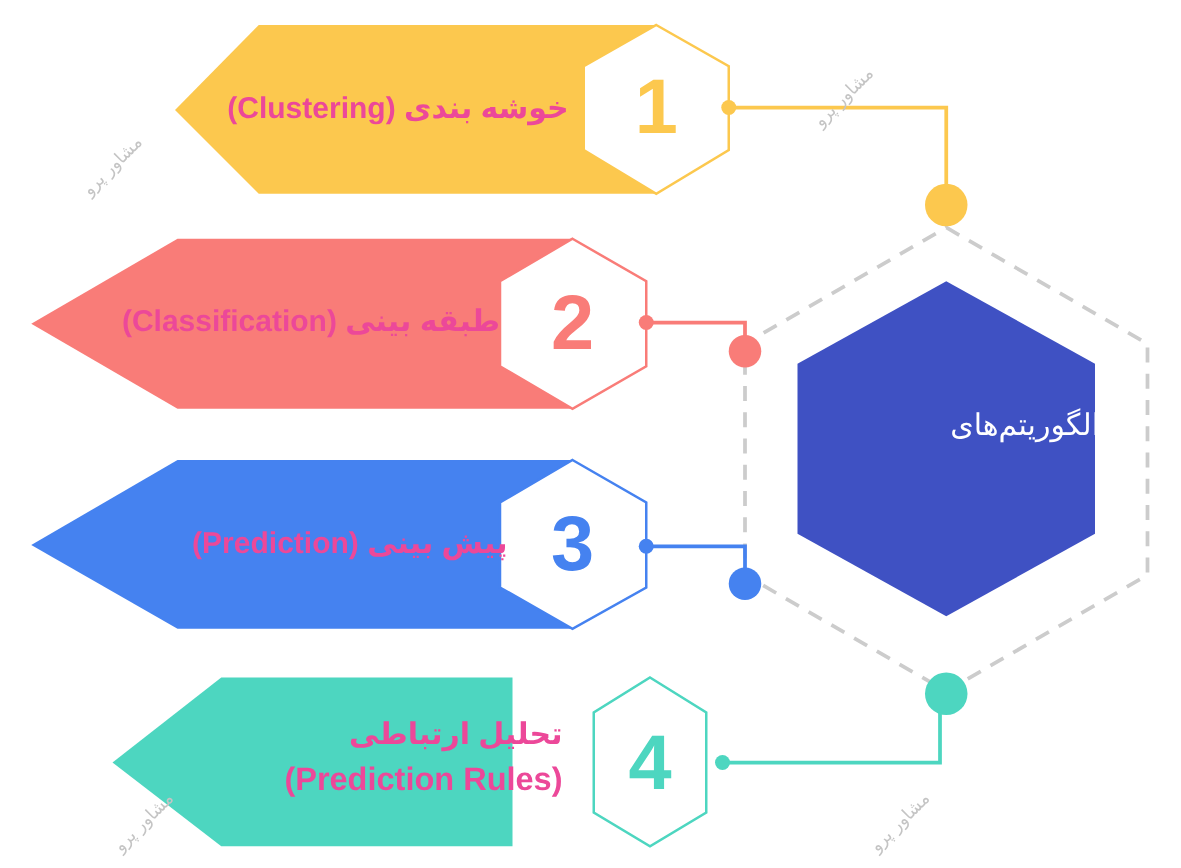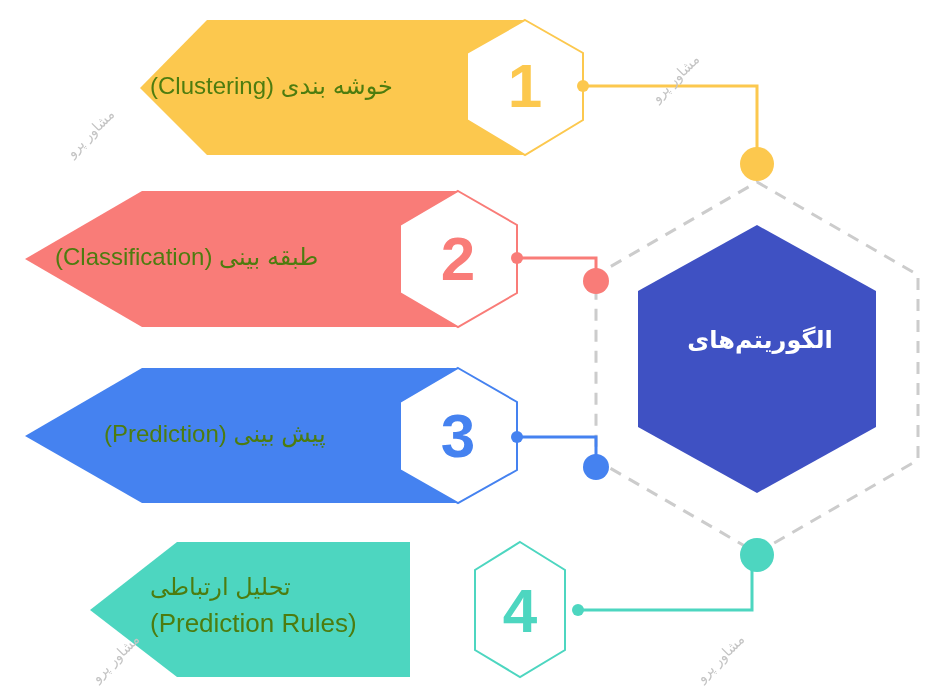--- a/index.html
+++ b/index.html
@@ -1,45 +1,45 @@
 <!DOCTYPE html>
 <html><head>
   <meta charset="utf-8">
   <style>
     html, body { margin: 0; padding: 0; background: #ffffff; }
     body { width: 945px; height: 694px; position: relative; overflow: hidden; font-family: "DejaVu Sans", sans-serif; }
     #canvas { position: absolute; left: 0; top: 0; }
     .label {
       position: absolute;
       font-family: "Liberation Sans", "DejaVu Sans", sans-serif;
-      font-weight: normal;
-      color: #4d7c0f;
+      font-weight: bold;
+      color: #ec4899;
       white-space: nowrap;
-      text-align: left;
+      text-align: right;
       direction: rtl;
       unicode-bidi: plaintext;
     }
     .num {
       position: absolute;
       font-family: "Liberation Sans", sans-serif;
       font-weight: bold;
       font-size: 62px;
       text-align: center;
       width: 80px;
       line-height: 1;
     }
     .center-title {
       position: absolute;
       left: 640px; top: 322px; width: 240px;
       color: #ffffff;
       font-family: "DejaVu Sans", sans-serif;
-      font-weight: bold;
+      font-weight: normal;
       font-size: 24px;
       line-height: 36px;
-      text-align: center;
+      text-align: right;
       direction: rtl;
     }
     .wm {
       position: absolute;
       color: #c4c4c4;
       font-family: "DejaVu Sans", sans-serif;
       font-size: 14px;
       transform: rotate(-45deg);
       white-space: nowrap;
       direction: rtl;
@@ -92,19 +92,19 @@
 <div class="wm" style="left:85px;top:650px;">مشاور پرو</div>
 <div class="wm" style="left:690px;top:650px;">مشاور پرو</div>
 
 <div class="num" style="left:485px;top:55px;color:#fcc84e;">1</div>
 <div class="num" style="left:418px;top:228px;color:#f97c78;">2</div>
 <div class="num" style="left:418px;top:405px;color:#4582f0;">3</div>
 <div class="num" style="left:480px;top:580px;color:#4dd6c0;">4</div>
 
 <div class="label" style="left:150px;top:72px;width:305px;font-size:24px;">خوشه بندی (Clustering)</div>
 <div class="label" style="left:55px;top:243px;width:345px;font-size:24px;">طبقه بینی (Classification)</div>
-<div class="label" style="left:104px;top:420px;width:290px;font-size:24px;">پیش بینی (Prediction)</div>
+<div class="label" style="left:116px;top:420px;width:290px;font-size:24px;">پیش بینی (Prediction)</div>
 <div class="label" style="left:150px;top:573px;width:300px;font-size:24px;">تحلیل ارتباطی</div>
 <div class="label" style="left:150px;top:608px;width:300px;font-size:26px;">(Prediction Rules)</div>
 
 <div class="center-title">
   <div>الگوریتم‌های</div>
 </div>
 
 </body></html>

